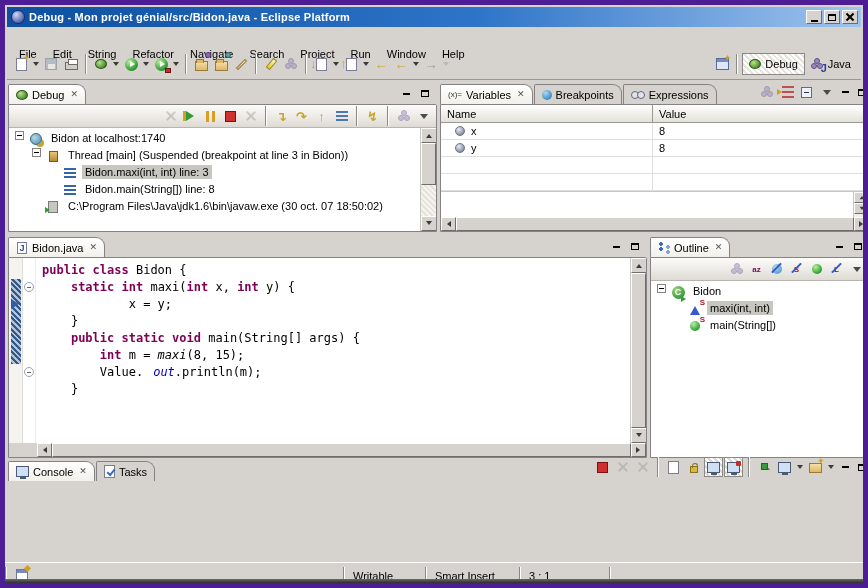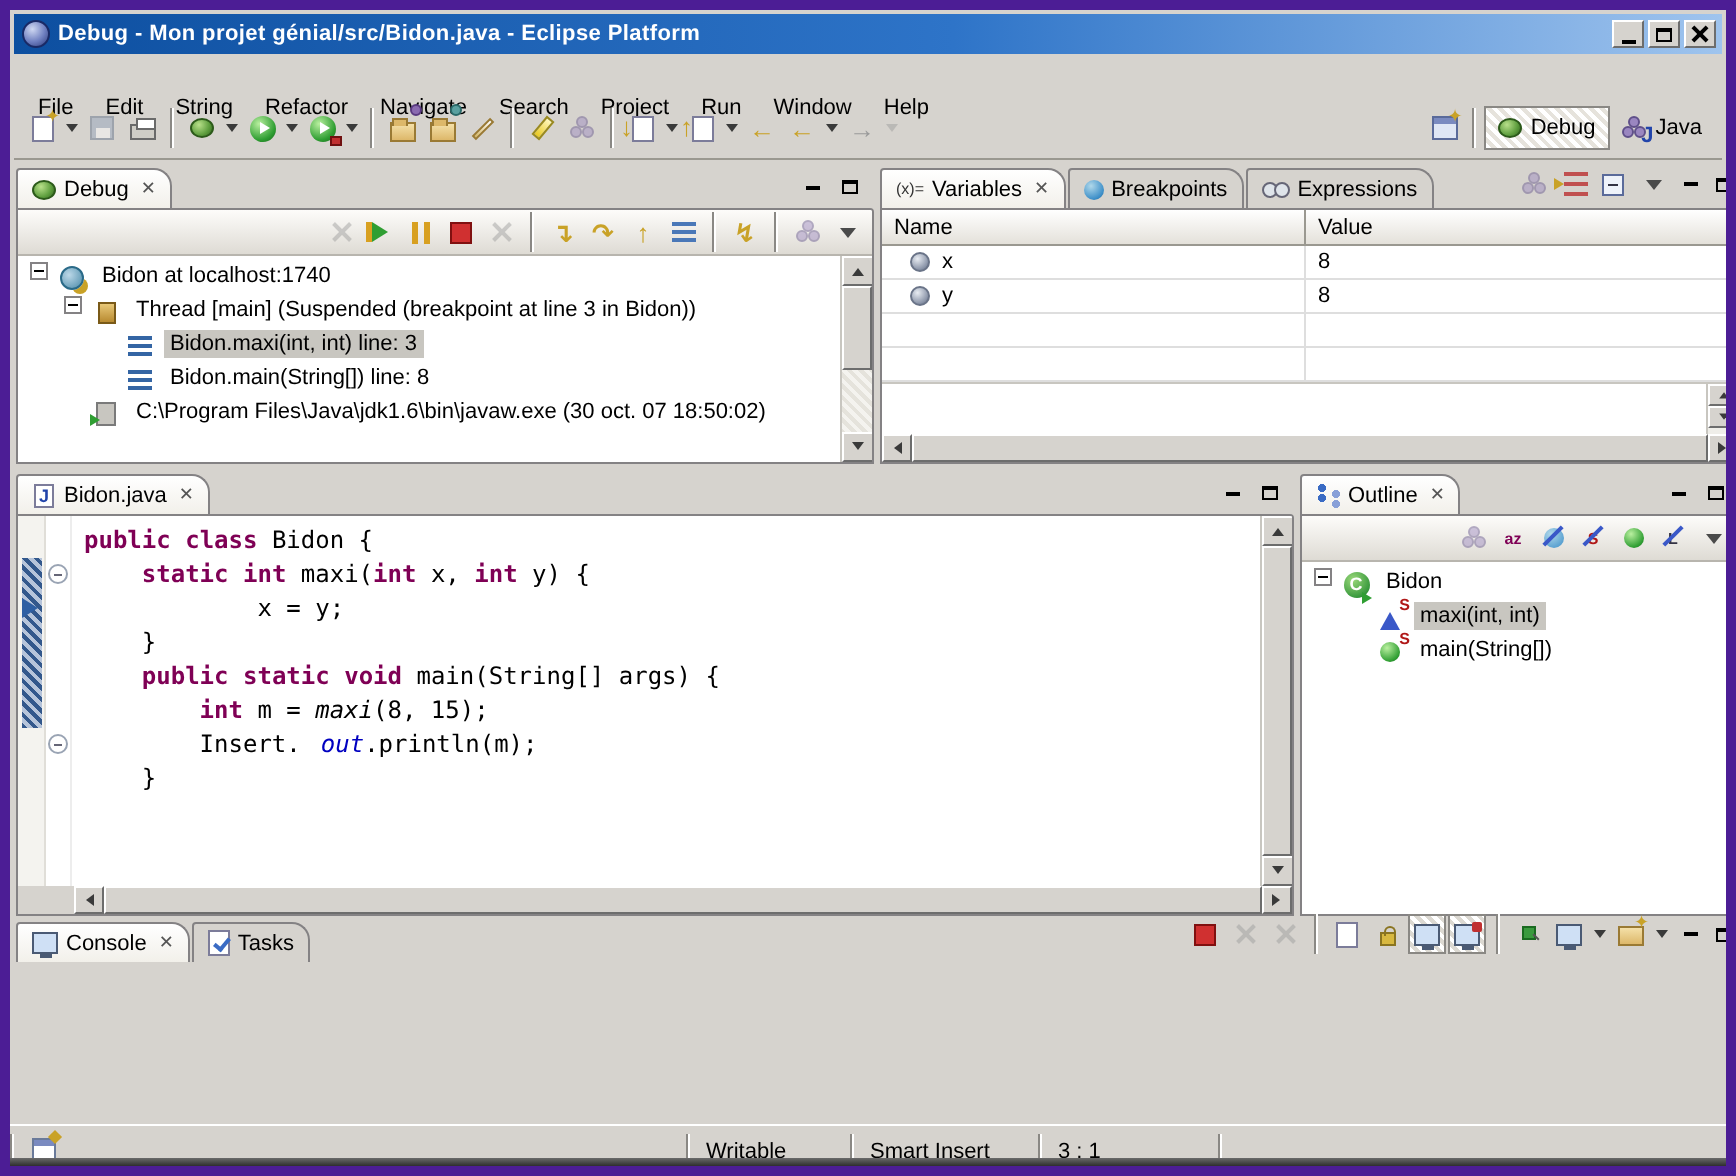--- a/index.html
+++ b/index.html
@@ -579,21 +579,21 @@
             <span class="foldm" style="top: 24px;"></span>
             <span class="foldm" style="top: 109px;"></span>
           </div>
         <div class="codewrap">
             <div class="cl"><span class="kw">public</span><span> </span><span class="kw">class</span><span> Bidon {</span></div>
             <div class="cl"><span>    </span><span class="kw">static</span><span> </span><span class="kw">int</span><span> maxi(</span><span class="kw">int</span><span> x, </span><span class="kw">int</span><span> y) {</span></div>
             <div class="cl"><span>            x = y;</span></div>
             <div class="cl"><span>    }</span></div>
             <div class="cl"><span>    </span><span class="kw">public</span><span> </span><span class="kw">static</span><span> </span><span class="kw">void</span><span> main(String[] args) {</span></div>
             <div class="cl"><span>        </span><span class="kw">int</span><span> m = </span><span class="stm">maxi</span><span>(8, 15);</span></div>
-            <div class="cl"><span>        Insert.</span><span class="fld">out</span><span>.println(m);</span></div>
+            <div class="cl"><span>        Value.</span><span class="fld">out</span><span>.println(m);</span></div>
             <div class="cl"><span>    }</span></div>
           </div>
         <div class="sbv">
           <span class="sbtn">
               <span class="t-up"></span>
             </span>
           <span class="thumbv" style="flex:1"></span>
           <span class="sbtn">
               <span class="t-dn"></span>
             </span>

